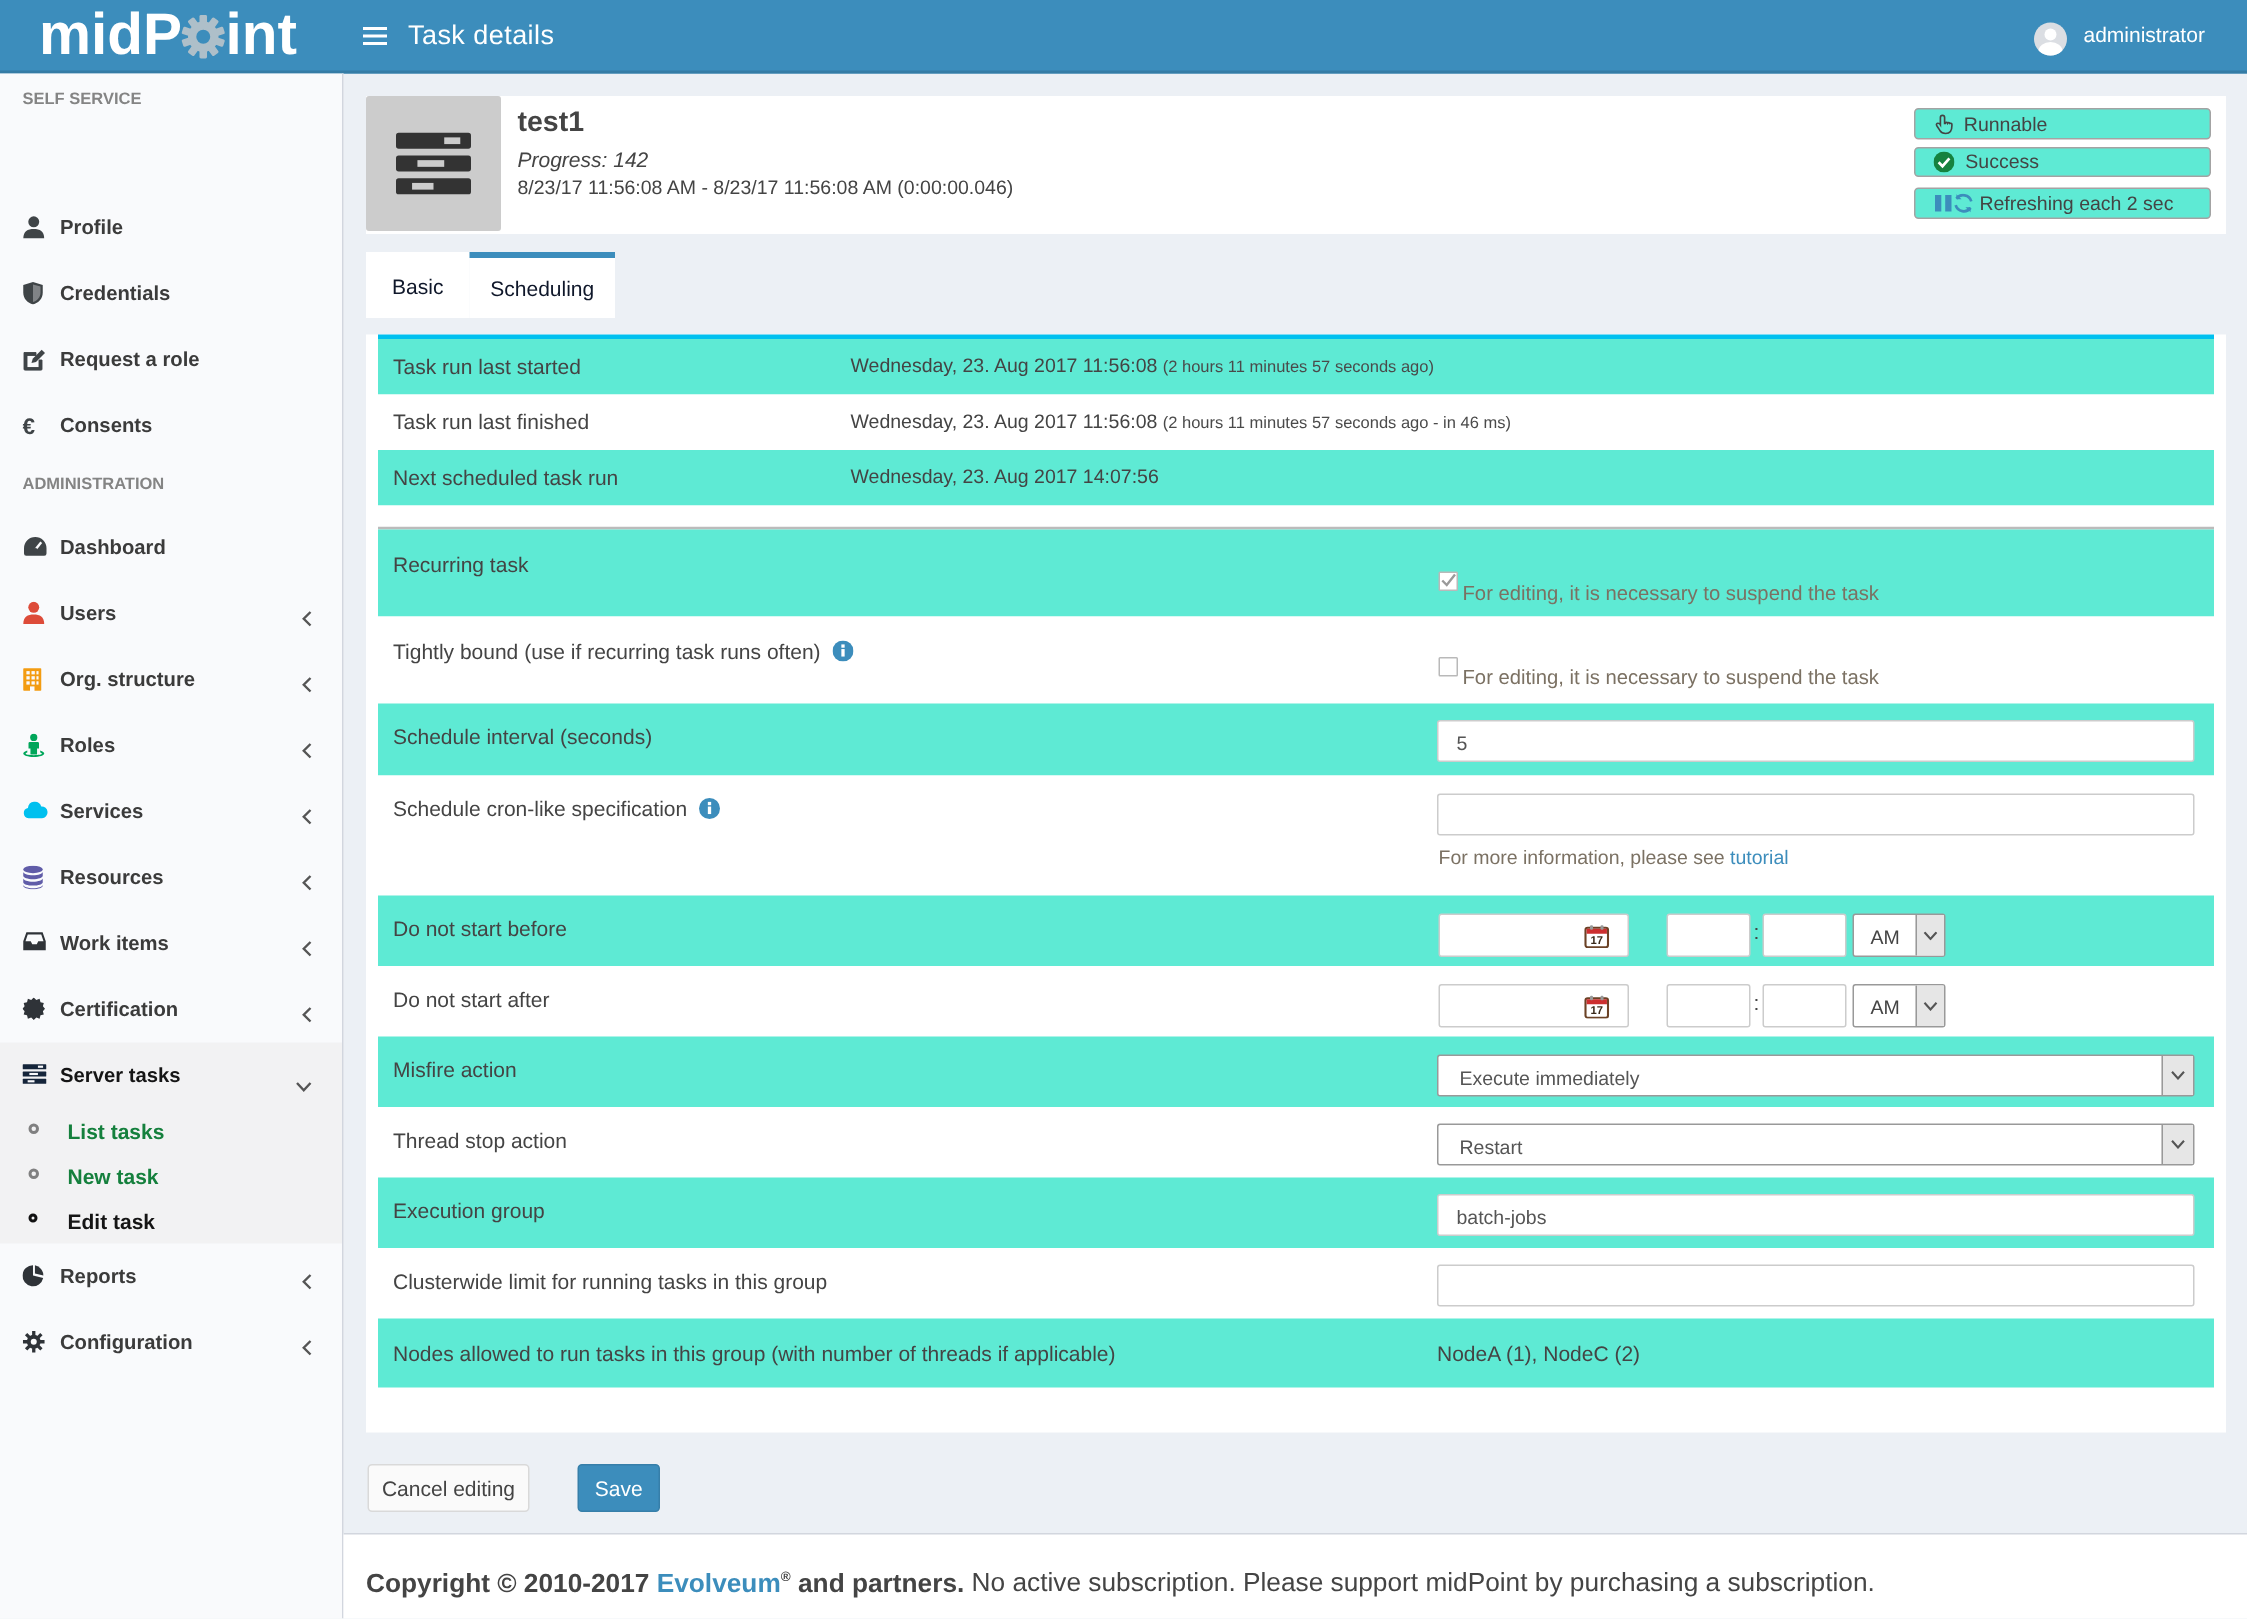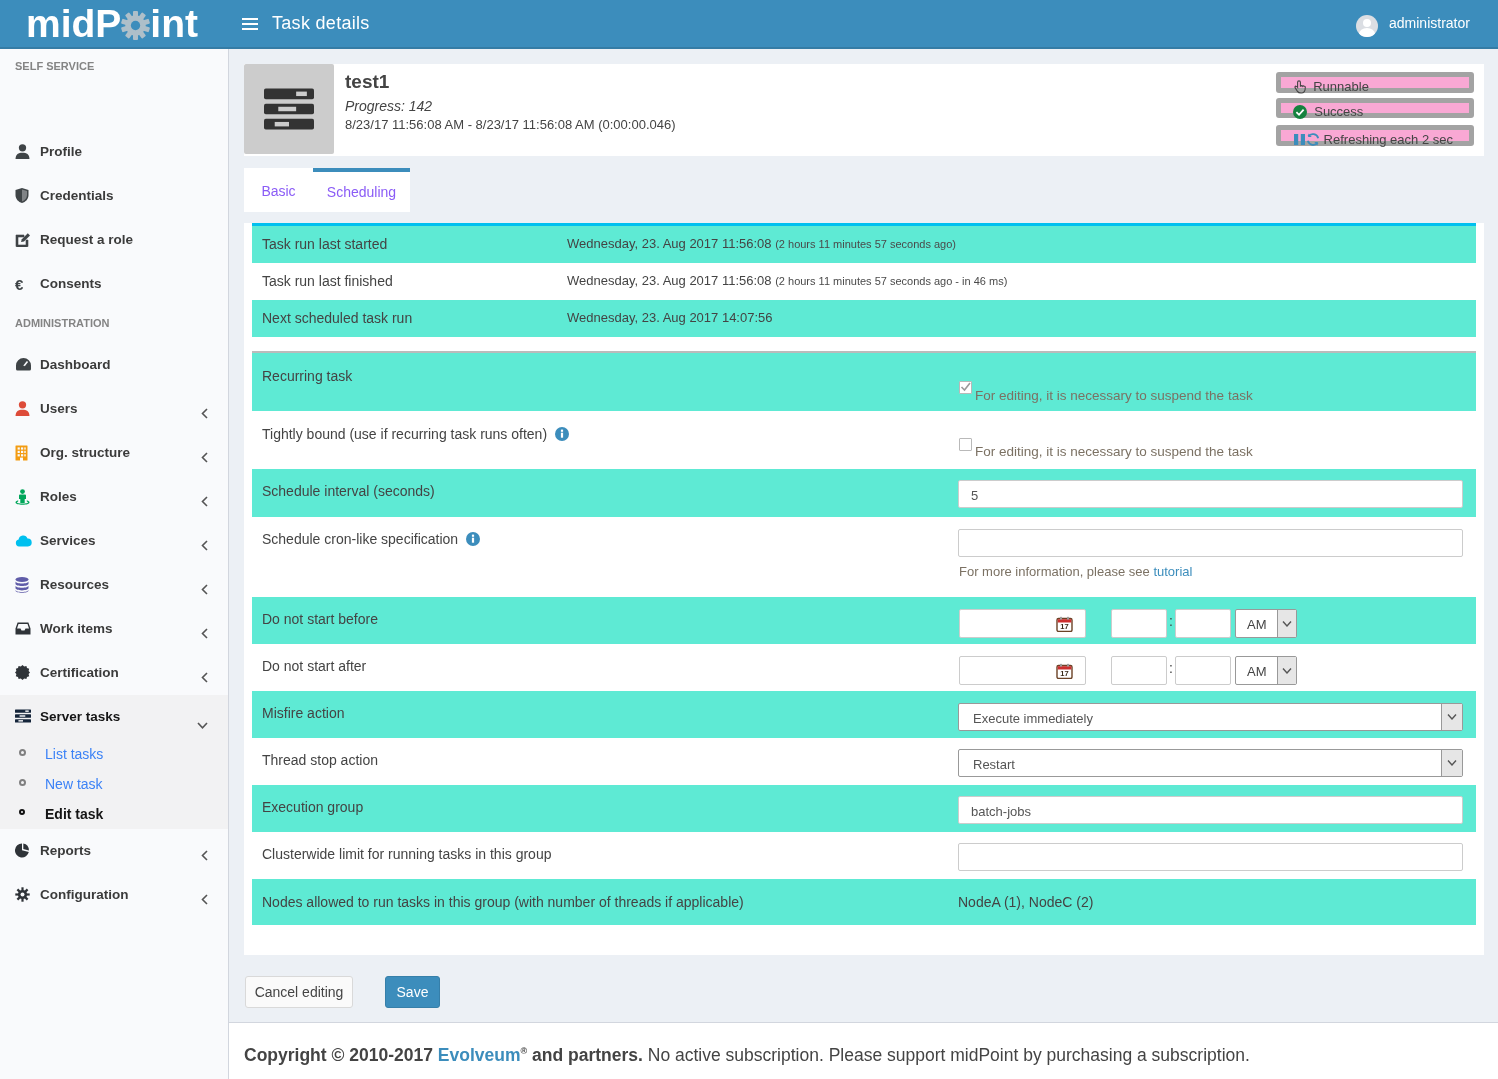--- a/index.html
+++ b/index.html
@@ -21,32 +21,32 @@
 #uname { position:absolute; left:1389px; top:0; height:47px; line-height:47px; color:#fff; font-size:14px; }
 
 #sidebar { position:absolute; left:0; top:49px; width:229px; height:1030px; background:#f9fafc; border-right:1px solid #d2d6de; }
 .shead { position:absolute; left:15px; color:#848484; font-size:11px; font-weight:600; }
 .mitem { position:absolute; left:0; width:228px; height:44px; }
 .mitem .mic { position:absolute; left:15px; top:14px; width:17px; height:16px; }
 .mitem .mtx { position:absolute; left:40px; top:0; height:44px; line-height:44px; font-size:13.5px; font-weight:600; color:#3b3b3b; }
 .mitem .car { position:absolute; right:20px; top:18px; }
 .sub { position:absolute; left:0; width:228px; height:30px; }
 .sub .ring { position:absolute; left:19px; top:10px; width:7px; height:7px; border-radius:50%; border:2px solid #808080; }
-.sub .stx { position:absolute; left:45px; top:0; height:30px; line-height:30px; font-size:14px; color:#3b82f6; font-weight:400; }
+.sub .stx { position:absolute; left:45px; top:0; height:30px; line-height:30px; font-size:14px; color:#15803d; font-weight:700; }
 #actblock { position:absolute; left:0; top:646px; width:228px; height:134px; background:#f2f2f3; }
 
 #summary { position:absolute; left:244px; top:64px; width:1240px; height:92px; background:#fff; }
 #sumicon { position:absolute; left:0; top:0; width:90px; height:90px; background:#ccc; border-radius:2px; }
 #sumicon svg { position:absolute; left:20px; top:22px; }
 .t1 { position:absolute; left:101px; top:7px; font-size:19px; font-weight:bold; color:#444; }
 .t2 { position:absolute; left:101px; top:34px; font-size:14px; color:#444;font-style:italic; }
 .t3 { position:absolute; left:101px; top:53px; font-size:13px; color:#444; }
-.badge { position:absolute; left:1276px; width:198px; background:#f9a8d4; border:5px solid #a3a3a3; border-radius:3px; text-align:left; padding-left:12px; font-size:13px; color:#444; }
-
-.tab { position:absolute; top:168px; height:44px; background:#fff; font-size:14px; color:#8b5cf6; text-align:center; }
+.badge { position:absolute; left:1276px; width:198px; background:#5eead4; border:1px solid #a3a3a3; border-radius:3px; text-align:left; padding-left:12px; font-size:13px; color:#444; }
+
+.tab { position:absolute; top:168px; height:44px; background:#fff; font-size:14px; color:#0f172a; text-align:center; }
 #tab1 { left:244px; width:69px; line-height:47px; }
 #tab2 { left:313px; width:97px; border-top:4px solid #3c8dbc; line-height:40px; }
 
 #panel { position:absolute; left:244px; top:223px; width:1240px; height:732px; background:#fff; padding:0 8px; }
 .row { position:relative; width:1224px; }
 .rg { background:#5eead4; }
 .rw { background:#fff; }
 .lbl { position:absolute; left:10px; font-size:14px; color:#444; }
 .val { position:absolute; left:315px; font-size:13px; color:#444;text-align:center; }
 .val small { font-size:11px; color:#4a4a4a; }

